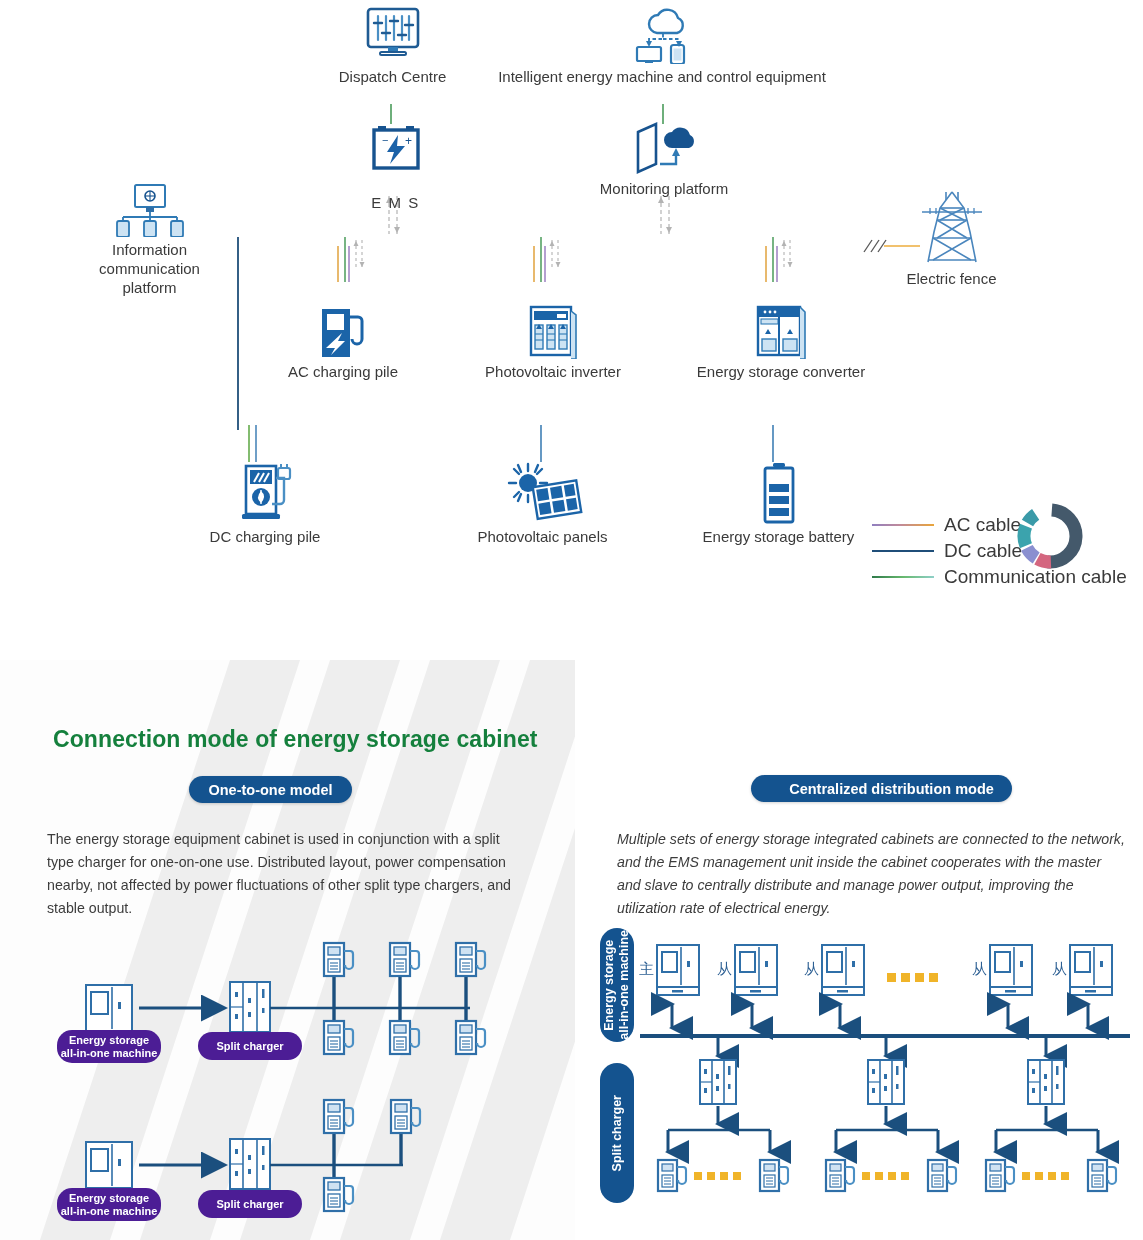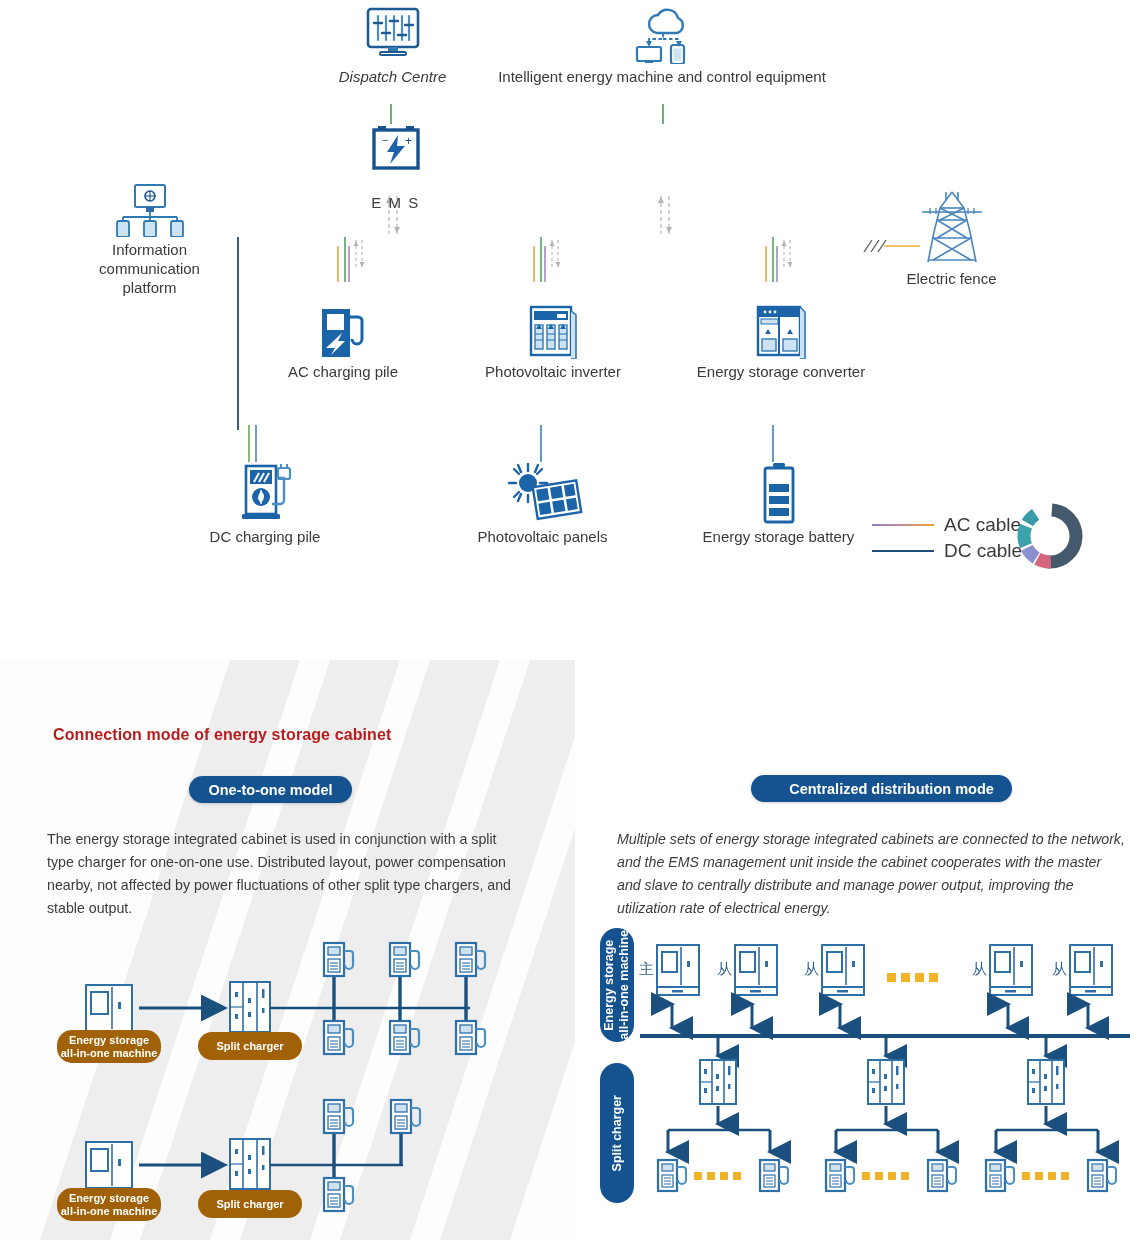--- a/index.html
+++ b/index.html
@@ -34,42 +34,42 @@
   .leg-txt { font-size:19px; color:#3a3a3a; white-space:nowrap; }
   #donut { position:absolute; left:1012px; top:498px; }
   #bg-left {
     position:absolute; left:0; top:0; width:575px; height:580px;
     overflow:hidden; background:#fdfdfd;
   }
   #bg-left svg { position:absolute; left:0; top:0; }
 
   #section-title {
     position:absolute; left:53px; top:726px;
-    font-size:16px; font-weight:bold; color:#b91c1c; letter-spacing:.1px;
+    font-size:23px; font-weight:bold; color:#15803d; letter-spacing:.1px;
   }
 
   .pill {
     position:absolute; border-radius:18px; background:#14538f;
     color:#fff; font-size:14.5px; font-weight:bold;
     display:flex; align-items:center; justify-content:center;
     height:27px; white-space:nowrap;
     box-shadow:0 1px 3px rgba(0,0,0,.18);
   }
   #pill-one { left:189px; top:776px; width:163px; }
   #pill-central { left:751px; top:775px; width:261px;padding-left:20px; }
 
   .body-txt {
     position:absolute; font-size:14.2px; line-height:1.62; color:#3c3c3c;
   }
   #txt-one { left:47px; top:828px; width:470px; }
   #txt-central { left:617px; top:828px; width:510px;font-style:italic; }
 
   
   .dlabel {
-    position:absolute; background:#a16207; color:#fff;
+    position:absolute; background:#4c1d95; color:#fff;
     border-radius:15px; font-size:11px; font-weight:bold;
     display:flex; align-items:center; justify-content:center;
     text-align:center; line-height:1.15; white-space:pre-line;
   }
   .vlabel {
     position:absolute; background:#14538f; color:#fff;
     border-radius:22px; font-size:12.5px; font-weight:bold;
     display:flex; align-items:center; justify-content:center;
     text-align:center; line-height:1.2;
   }
@@ -175,21 +175,21 @@
       <polygon points="784,241 781.5,246 786.5,246"></polygon>
       <polygon points="790,267 787.5,262 792.5,262"></polygon>
     </g>
 
     <line x1="249" y1="425" x2="249" y2="462" stroke="#5aa640" stroke-width="1.5"></line>
     <line x1="256" y1="425" x2="256" y2="462" stroke="#3f7fb5" stroke-width="1.5"></line>
     <line x1="541" y1="425" x2="541" y2="462" stroke="#3f7fb5" stroke-width="1.6"></line>
     <line x1="773" y1="425" x2="773" y2="462" stroke="#3f7fb5" stroke-width="1.6"></line>
   </svg>
 
-  <div class="node" style="left:330px; top:6px; width:125px;font-style:italic;">
+  <div class="node" style="left:330px; top:6px; width:125px;">
     <svg class="ico" width="62" height="58" viewBox="0 0 62 58">
       <rect x="6" y="3" width="50" height="38" rx="3" fill="none" stroke="#1f5b93" stroke-width="2.6"></rect>
       <g stroke="#4a8fc4" stroke-width="2.2" stroke-linecap="round">
         <line x1="16" y1="10" x2="16" y2="34"></line>
           <line x1="24" y1="10" x2="24" y2="34"></line>
         <line x1="32" y1="10" x2="32" y2="34"></line>
           <line x1="40" y1="10" x2="40" y2="34"></line>
         <line x1="47" y1="10" x2="47" y2="34"></line>
       </g>
       <g stroke="#1f5b93" stroke-width="2.4" stroke-linecap="round">
@@ -227,20 +227,29 @@
       <rect x="11" y="4" width="8" height="4" fill="#17538f"></rect>
       <rect x="39" y="4" width="8" height="4" fill="#17538f"></rect>
       <rect x="7" y="8" width="44" height="38" fill="none" stroke="#17538f" stroke-width="3.4"></rect>
       <text x="15" y="22" font-size="11" fill="#17538f" font-family="sans-serif">−</text>
       <text x="38" y="23" font-size="12" fill="#17538f" font-family="sans-serif">+</text>
       <polygon points="31,13 20,30 27,30 23,42 38,24 30,24" fill="#1b62a8"></polygon>
     </svg>
     <div class="lbl" style="letter-spacing:1.5px;margin-top:20px;">E M S</div>
   </div>
 
+  <div class="node" style="left:594px; top:120px; width:140px;">
+    <svg class="ico" width="68" height="56" viewBox="0 0 68 56">
+      <polygon points="8,12 26,4 26,44 8,52" fill="none" stroke="#17538f" stroke-width="2.6"></polygon>
+      <path d="M34 20 a8 8 0 0 1 8 -8 a10 10 0 0 1 18 3 a7 7 0 0 1 -1 13 H42 a8 8 0 0 1 -8 -8 z" fill="#17538f"></path>
+      <path d="M30 44 H46 V32" fill="none" stroke="#2f7ab5" stroke-width="2.4"></path>
+      <polygon points="46,28 42,36 50,36" fill="#2f7ab5"></polygon>
+    </svg>
+    <div class="lbl">Monitoring platform</div>
+  </div>
 
   <div class="node" style="left:72px; top:183px; width:155px;">
     <svg class="ico" width="86" height="54" viewBox="0 0 86 54">
       <rect x="28" y="2" width="30" height="22" rx="1.5" fill="none" stroke="#2f7ab5" stroke-width="2"></rect>
       <circle cx="43" cy="13" r="5" fill="none" stroke="#17538f" stroke-width="1.6"></circle>
       <g stroke="#17538f" stroke-width="1.1">
         <line x1="38" y1="13" x2="48" y2="13"></line>
           <line x1="43" y1="8" x2="43" y2="18"></line>
       </g>
       <rect x="39" y="24" width="8" height="5" fill="#2f6fa8"></rect>
@@ -415,20 +424,24 @@
 
   <div id="legend">
     <div class="leg-row">
       <span class="leg-line leg-ac"></span>
       <span class="leg-txt">AC cable</span>
     </div>
     <div class="leg-row">
       <span class="leg-line leg-dc"></span>
       <span class="leg-txt">DC cable</span>
     </div>
+    <div class="leg-row">
+      <span class="leg-line leg-com"></span>
+      <span class="leg-txt">Communication cable</span>
+    </div>
   </div>
 
   <svg id="donut" width="76" height="76" viewBox="0 0 76 76">
     <g transform="translate(38,38)" fill="none" stroke-width="13">
       <circle r="26" stroke="#44596b" stroke-dasharray="82 81" stroke-dashoffset="-1" transform="rotate(-88)"></circle>
       <circle r="26" stroke="#d4667f" stroke-dasharray="14 149" transform="rotate(88)"></circle>
       <circle r="26" stroke="#8a8fd0" stroke-dasharray="14 149" transform="rotate(122)"></circle>
       <circle r="26" stroke="#3ba3ad" stroke-dasharray="20 143" transform="rotate(158)"></circle>
       <circle r="26" stroke="#3a9aa8" stroke-dasharray="12 151" transform="rotate(210)"></circle>
     </g>
@@ -445,21 +458,21 @@
       <polygon points="630,0 700,0 510,580 440,580"></polygon>
     </g>
   </svg>
 </div>
 
 <div id="section-title">Connection mode of energy storage cabinet</div>
 
 <div class="pill" id="pill-one">One-to-one model</div>
 <div class="pill" id="pill-central">Centralized distribution mode</div>
 
-<div class="body-txt" id="txt-one">The energy storage integrated cabinet is used in conjunction with a split type charger for one-on-one use. Distributed layout, power compensation nearby, not affected by power fluctuations of other split type chargers, and stable output.</div>
+<div class="body-txt" id="txt-one">The energy storage equipment cabinet is used in conjunction with a split type charger for one-on-one use. Distributed layout, power compensation nearby, not affected by power fluctuations of other split type chargers, and stable output.</div>
 <div class="body-txt" id="txt-central">Multiple sets of energy storage integrated cabinets are connected to the network, and the EMS management unit inside the cabinet cooperates with the master and slave to centrally distribute and manage power output, improving the utilization rate of electrical energy.</div>
 
 <div id="diag-left">
   <svg width="575" height="310">
     <defs>
       <g id="cabinet">
         <rect x="0" y="0" width="46" height="46" fill="#fff" stroke="#2f6fa8" stroke-width="2"></rect>
         <rect x="5" y="7" width="17" height="22" fill="#fff" stroke="#2f6fa8" stroke-width="2"></rect>
         <line x1="26" y1="2" x2="26" y2="44" stroke="#2f6fa8" stroke-width="1.6"></line>
         <rect x="32" y="17" width="3" height="7" fill="#2f6fa8"></rect>

